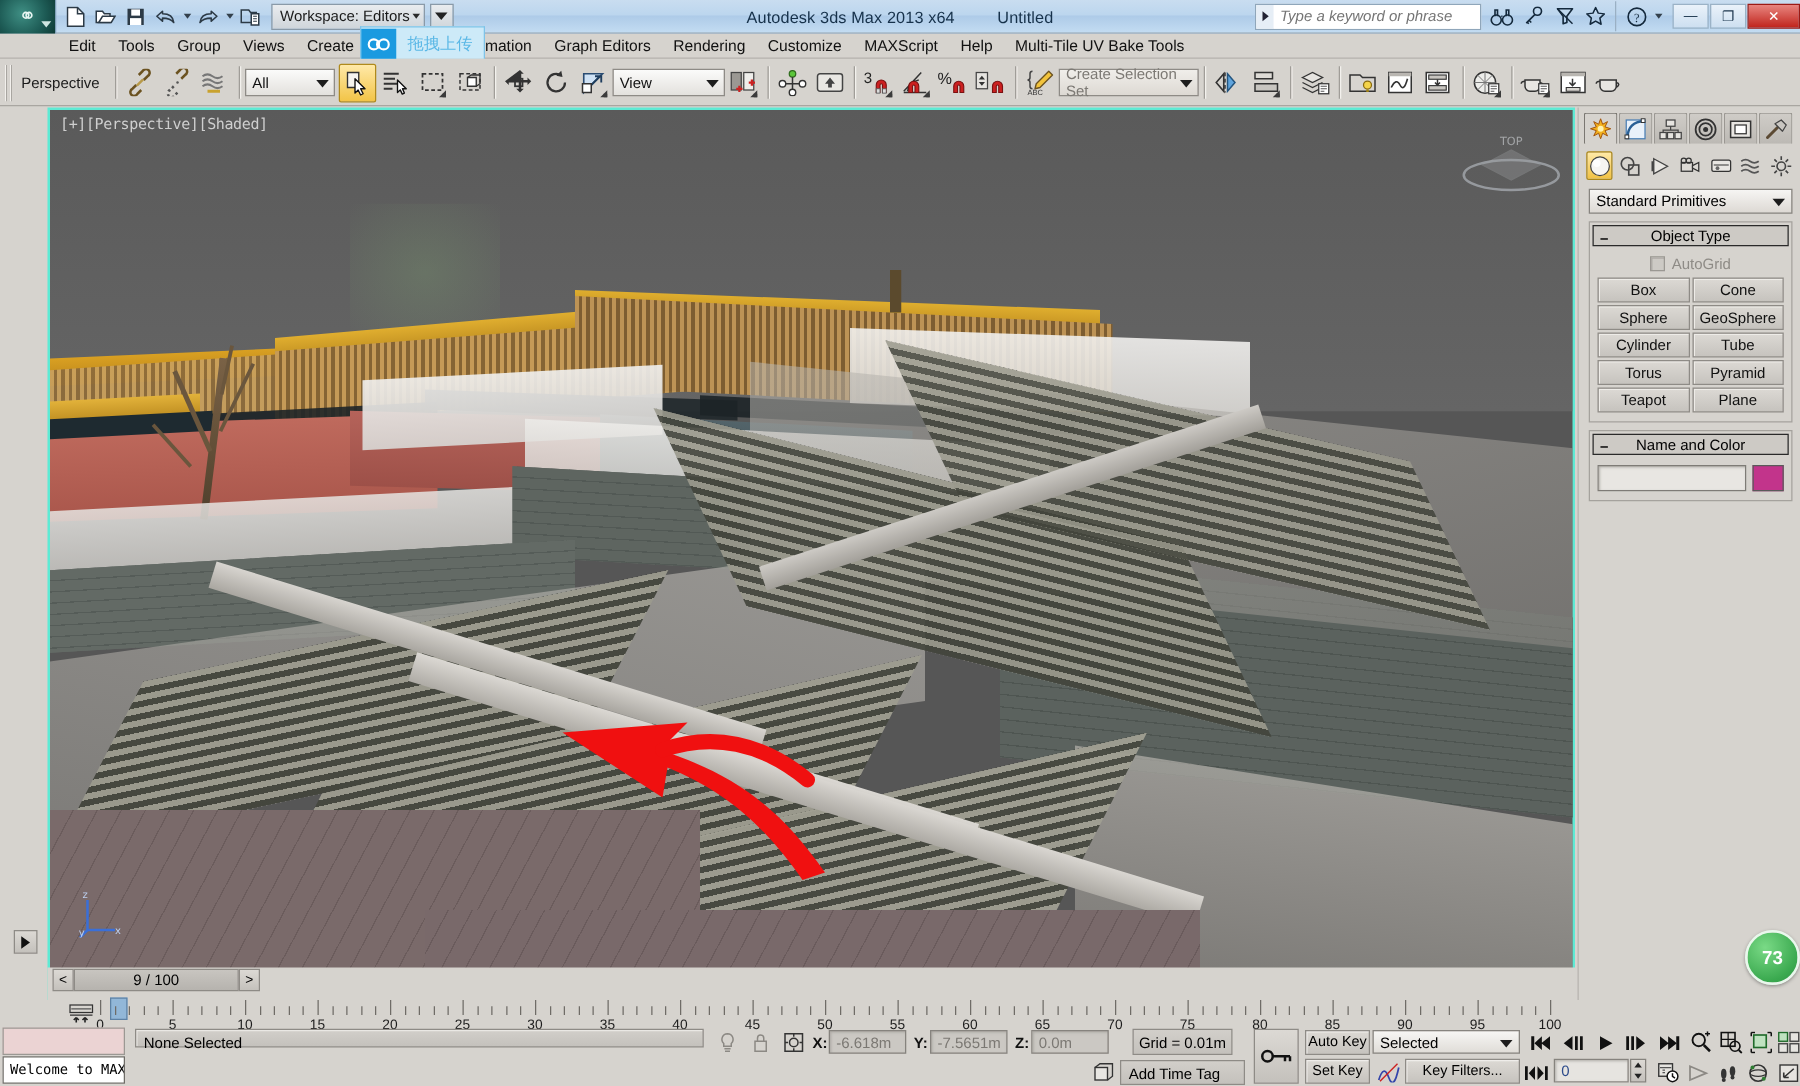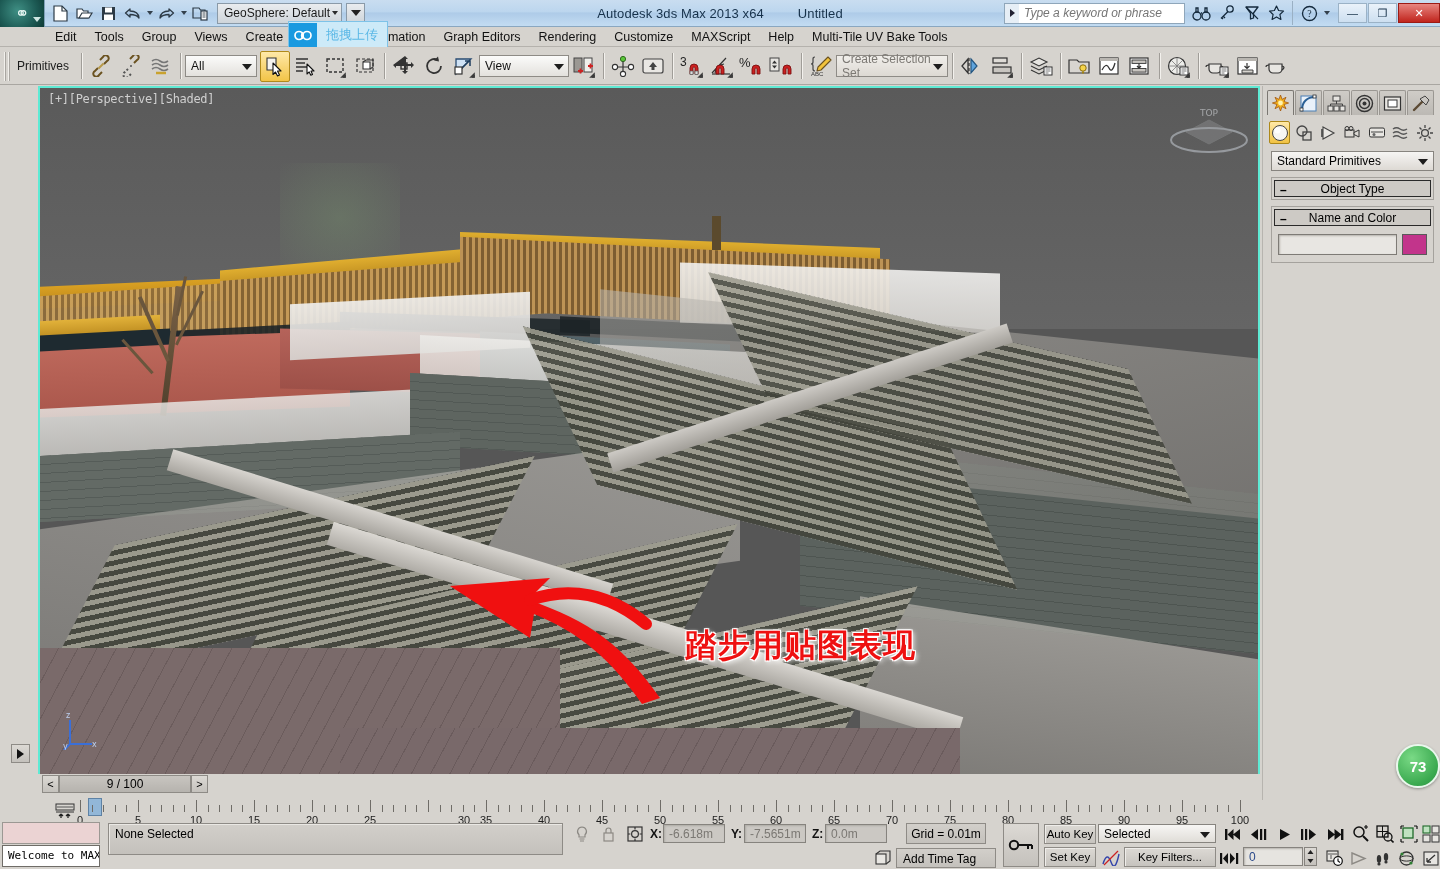--- a/index.html
+++ b/index.html
@@ -171,21 +171,21 @@
   .ruler { position:absolute; left:80px; top:800px; width:1160px; height:26px; }
   .rtick { position:absolute; bottom:14px; width:1px; background:#6f6c67; }
   .rnum { position:absolute; bottom:0px; font-size:11px; color:#1d1d1d; transform:translateX(-50%); }
   .slider-thumb { position:absolute; left:88px; top:798px; width:14px; height:18px;
      background:#92b7d8; border:1px solid #5e82a5; }
   .keyminibtn { position:absolute; left:52px; top:800px; width:26px; height:22px;
      display:flex;align-items:center;justify-content:center;}
   .animpad { position:absolute; left:2px; top:822px; width:98px; height:22px; background:#ebd3d3; border:1px solid #9b9893;}
   .mpanel { position:absolute; left:2px; top:845px; width:98px; height:22px; background:#fff; border:1px solid #6f6c67;
      font-family:"DejaVu Sans Mono",monospace; font-size:11px; padding:3px 0 0 5px; overflow:hidden; white-space:nowrap;}
-  .selectfield { position:absolute; left:108px; top:823px; width:455px; height:32px;
+  .selectfield { position:absolute; left:108px; top:823px; width:455px; height:15px;
      border:1px solid #8e8b86; background:linear-gradient(to bottom,#d2cfca,#c4c1bc); box-shadow:inset 1px 1px 0 #eae8e4;
      font-size:12px; padding:3px 0 0 6px;}
   .promptfield { position:absolute; left:108px; top:848px; width:765px; height:20px;
      border:1px solid #8e8b86; background:linear-gradient(to bottom,#d2cfca,#c4c1bc); box-shadow:inset 1px 1px 0 #eae8e4;
      font-size:12px; padding:3px 0 0 6px;}
   .sbicon { position:absolute; display:flex;align-items:center;justify-content:center;}
   .coordbox { position:absolute; height:19px; border:1px solid #86837e; background:#cbc8c3;
      box-shadow:inset 1px 1px 2px #aeaba6; font-size:12px; color:#7b7873; padding:2px 0 0 5px;}
   .coordlbl { position:absolute; font-size:12px; font-weight:bold; color:#111;}
   .gridbox { position:absolute; left:906px; top:823px; width:80px; height:21px;
@@ -262,21 +262,21 @@
         </div>
       <div class="qbtn">
         <svg width="17" height="15" viewBox="0 0 17 15">
             <path d="M1 2h6l1.5 2H13v8H1z" fill="none" stroke="#2c3a46" stroke-width="1.2"></path>
             <rect x="9" y="5" width="6" height="9" fill="#fff" stroke="#2c3a46" stroke-width="1.2"></rect>
             <path d="M10.5 7h3M10.5 9h3M10.5 11h3" stroke="#2c3a46" stroke-width=".9"></path>
           </svg>
       </div>
 
       <div class="wsbox">
-        <span class="cap">GeoSphere: Default</span>
+        <span class="cap">Workspace: Editors</span>
         <span class="arw"></span>
       </div>
       <div class="wsdrop">
           <i></i>
         </div>
     </div>
 
     <div class="apptitle">
       <span>Autodesk 3ds Max  2013 x64</span><span class="doc">Untitled</span>
     </div>
@@ -353,21 +353,21 @@
           <circle cx="6" cy="7.5" r="4" fill="none" stroke="#fff" stroke-width="1.7"></circle>
           <circle cx="14" cy="7.5" r="4" fill="none" stroke="#fff" stroke-width="1.7"></circle>
           <path d="M10 4.5a4 4 0 000 6" stroke="#fff" stroke-width="1.7" fill="none"></path>
         </svg>
     </div>
     <div class="ctext">拖拽上传</div>
   </div>
 
   <div class="maintb">
     <div class="grip"></div>
-    <div class="tslabel">Primitives</div>
+    <div class="tslabel">Perspective</div>
     <div class="tsep"></div>
 
     <div class="tbtn">
       <svg width="22" height="22" viewBox="0 0 22 22">
           <path d="M8 13l-3 3a3 3 0 104 4l3-3" fill="none" stroke="#6b5220" stroke-width="2"></path>
           <path d="M14 9l3-3a3 3 0 10-4-4l-3 3" fill="none" stroke="#6b5220" stroke-width="2"></path>
           <path d="M8.5 13.5l5-5" stroke="#b89a4a" stroke-width="2"></path>
         </svg>
     </div>
     <div class="tbtn">
@@ -661,21 +661,20 @@
       <div class="layer" style="left:300px;top:640px;width:620px;height:74px;
            background:repeating-linear-gradient(118deg,#79696a 0 16px,#6a5b5c 16px 17px),repeating-linear-gradient(28deg,rgba(0,0,0,.14) 0 22px,rgba(255,255,255,.05) 22px 23px);"></div>
 
       <div class="vplabel">[+][Perspective][Shaded]</div>
 
       <svg class="layer" style="left:370px;top:440px;z-index:44;" width="260" height="180" viewBox="0 0 260 180">
         <path d="M250 170 C215 120, 180 92, 118 72 L140 50 L40 58 L120 110 L124 86 C168 104, 200 130, 232 176 Z" fill="#f01010"></path>
         <path d="M120 72 C160 58, 200 66, 236 96" fill="none" stroke="#f01010" stroke-width="12" stroke-linecap="round"></path>
       </svg>
 
-      <div class="annot">踏步用贴图表现</div>
 
       <svg class="axisgiz" width="36" height="40" viewBox="0 0 36 40">
         <path d="M8 34V10" stroke="#3a6fd8" stroke-width="2"></path>
         <path d="M8 34h22" stroke="#3a6fd8" stroke-width="2"></path>
         <path d="M8 34l-6 6" stroke="#3a6fd8" stroke-width="2"></path>
         <text x="4" y="8" font-size="8" fill="#bcd0f0" font-family="DejaVu Sans, sans-serif">z</text>
         <text x="30" y="37" font-size="8" fill="#bcd0f0" font-family="DejaVu Sans, sans-serif">x</text>
         <text x="1" y="39" font-size="8" fill="#bcd0f0" font-family="DejaVu Sans, sans-serif">y</text>
       </svg>
 
@@ -782,20 +781,38 @@
 
     <div class="cpcombo">
       <span>Standard Primitives</span>
       <span class="arrow"></span>
     </div>
 
     <div class="rollout">
       <div class="rohead">
         <span class="minus">–</span>
         <span>Object Type</span>
+      </div>
+      <div class="robody">
+        <div class="autogrid">
+          <span class="chk"></span>
+          <span>AutoGrid</span>
+        </div>
+        <div class="btngrid">
+          <div class="pbtn">Box</div>
+          <div class="pbtn">Cone</div>
+          <div class="pbtn">Sphere</div>
+          <div class="pbtn">GeoSphere</div>
+          <div class="pbtn">Cylinder</div>
+          <div class="pbtn">Tube</div>
+          <div class="pbtn">Torus</div>
+          <div class="pbtn">Pyramid</div>
+          <div class="pbtn">Teapot</div>
+          <div class="pbtn">Plane</div>
+        </div>
       </div>
     </div>
 
     <div class="rollout">
       <div class="rohead">
         <span class="minus">–</span>
         <span>Name and Color</span>
       </div>
       <div class="robody">
         <div class="namerow">
@@ -856,21 +873,21 @@
       <div class="rtick" style="left: 255.2px; height: 7px;"></div>
       <div class="rtick" style="left: 266.8px; height: 7px;"></div>
       <div class="rtick" style="left: 278.4px; height: 7px;"></div>
       <div class="rtick" style="left: 290px; height: 12px;"></div>
       <div class="rnum" style="left: 290px;">25</div>
       <div class="rtick" style="left: 301.6px; height: 7px;"></div>
       <div class="rtick" style="left: 313.2px; height: 7px;"></div>
       <div class="rtick" style="left: 324.8px; height: 7px;"></div>
       <div class="rtick" style="left: 336.4px; height: 7px;"></div>
       <div class="rtick" style="left: 348px; height: 12px;"></div>
-      <div class="rnum" style="left: 348px; margin-left: 36px;">30</div>
+      <div class="rnum" style="left: 348px;">30</div>
       <div class="rtick" style="left: 359.6px; height: 7px;"></div>
       <div class="rtick" style="left: 371.2px; height: 7px;"></div>
       <div class="rtick" style="left: 382.8px; height: 7px;"></div>
       <div class="rtick" style="left: 394.4px; height: 7px;"></div>
       <div class="rtick" style="left: 406px; height: 12px;"></div>
       <div class="rnum" style="left: 406px;">35</div>
       <div class="rtick" style="left: 417.6px; height: 7px;"></div>
       <div class="rtick" style="left: 429.2px; height: 7px;"></div>
       <div class="rtick" style="left: 440.8px; height: 7px;"></div>
       <div class="rtick" style="left: 452.4px; height: 7px;"></div>

